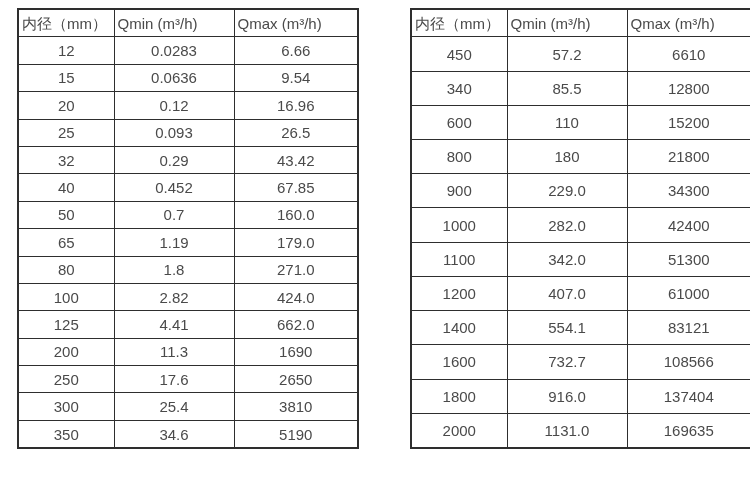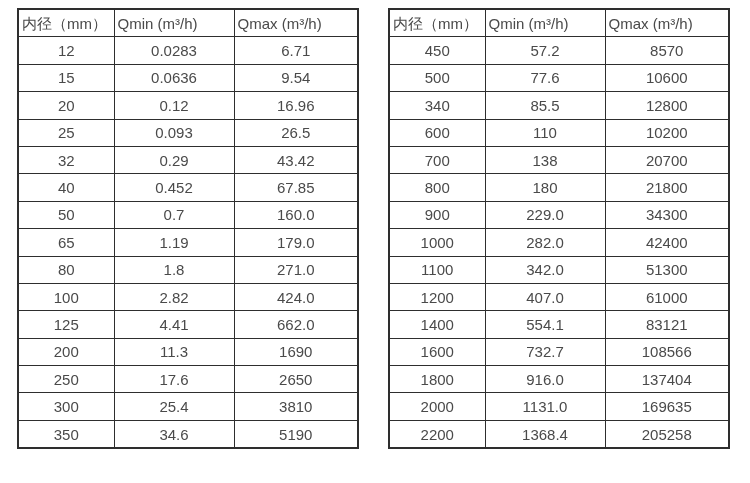--- a/index.html
+++ b/index.html
@@ -6,21 +6,21 @@
     margin: 0;
     padding: 0;
     background: #ffffff;
     width: 750px;
     height: 483px;
     font-family: "Liberation Sans", "DejaVu Sans", sans-serif;
     overflow: hidden;
   }
   .page {
     display: flex;
-    gap: 29px;
+    gap: 51px;
     padding: 8px 0 0 17px;
     box-sizing: border-box;
   }
   table.spec-table {
     border-collapse: collapse;
     table-layout: fixed;
     width: 340px;
     border: 2px solid #2e2e2e;
     background: #ffffff;
   }
@@ -61,21 +61,21 @@
         <tr>
           <th>内径（mm）</th>
           <th>Qmin (m³/h)</th>
           <th>Qmax (m³/h)</th>
         </tr>
       </thead>
       <tbody>
         <tr>
           <td>12</td>
           <td>0.0283</td>
-          <td>6.71</td>
+          <td>6.66</td>
         </tr>
         <tr>
           <td>15</td>
           <td>0.0636</td>
           <td>9.54</td>
         </tr>
         <tr>
           <td>20</td>
           <td>0.12</td>
           <td>16.96</td>
@@ -152,41 +152,31 @@
         <tr>
           <th>内径（mm）</th>
           <th>Qmin (m³/h)</th>
           <th>Qmax (m³/h)</th>
         </tr>
       </thead>
       <tbody>
         <tr>
           <td>450</td>
           <td>57.2</td>
-          <td>8570</td>
-        </tr>
-        <tr>
-          <td>500</td>
-          <td>77.6</td>
-          <td>10600</td>
+          <td>6610</td>
         </tr>
         <tr>
           <td>340</td>
           <td>85.5</td>
           <td>12800</td>
         </tr>
         <tr>
           <td>600</td>
           <td>110</td>
-          <td>10200</td>
-        </tr>
-        <tr>
-          <td>700</td>
-          <td>138</td>
-          <td>20700</td>
+          <td>15200</td>
         </tr>
         <tr>
           <td>800</td>
           <td>180</td>
           <td>21800</td>
         </tr>
         <tr>
           <td>900</td>
           <td>229.0</td>
           <td>34300</td>
@@ -218,21 +208,16 @@
         </tr>
         <tr>
           <td>1800</td>
           <td>916.0</td>
           <td>137404</td>
         </tr>
         <tr>
           <td>2000</td>
           <td>1131.0</td>
           <td>169635</td>
-        </tr>
-        <tr>
-          <td>2200</td>
-          <td>1368.4</td>
-          <td>205258</td>
         </tr>
       </tbody>
     </table>
 </div>
 
 </body></html>

